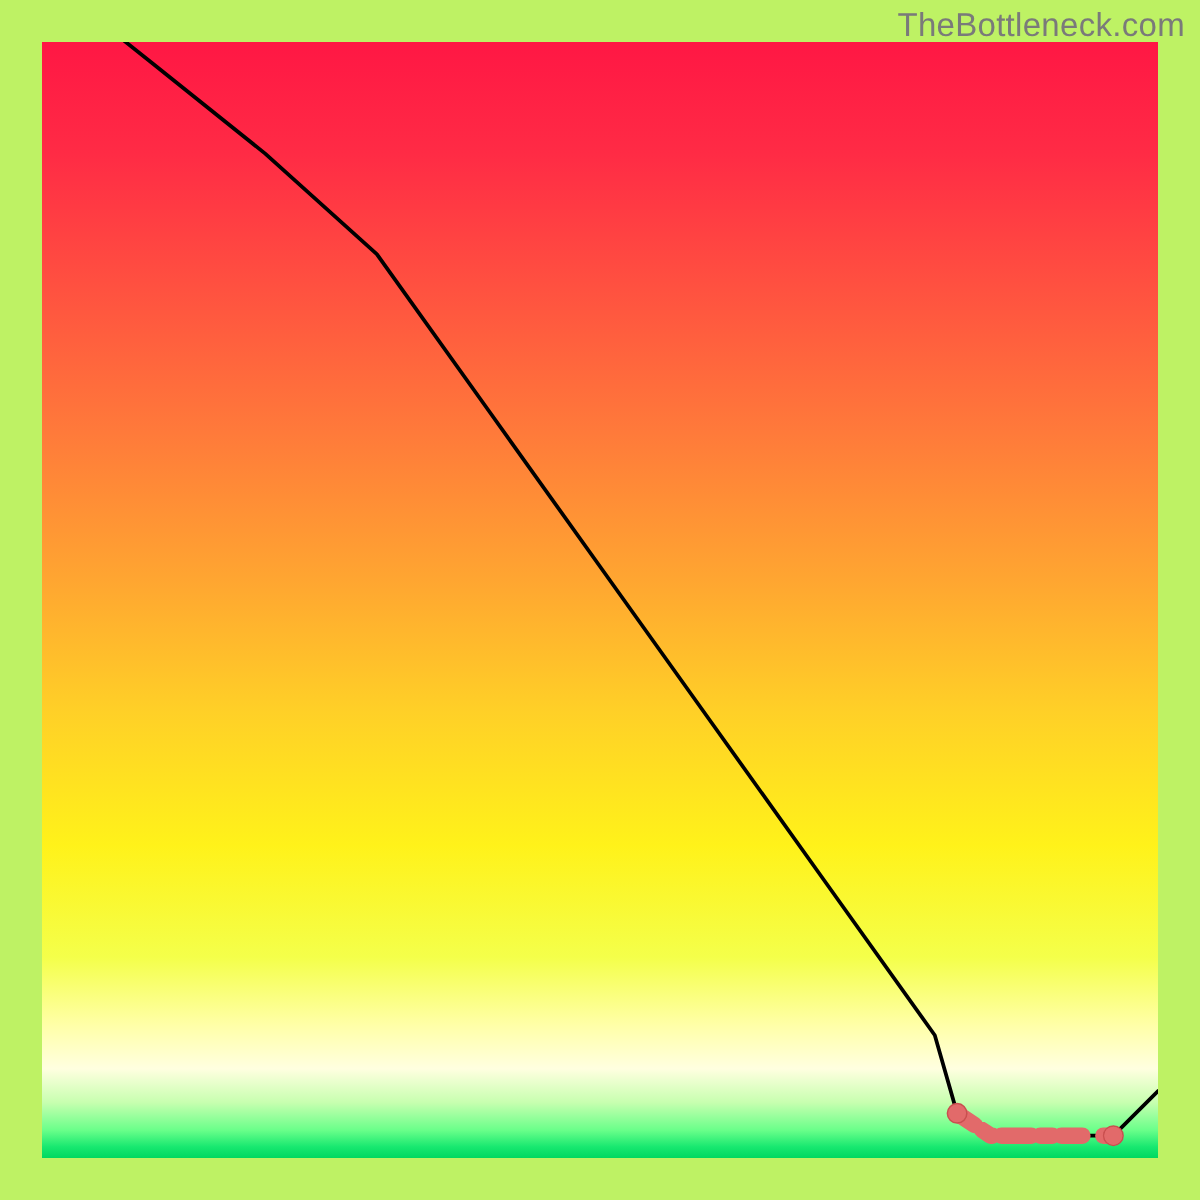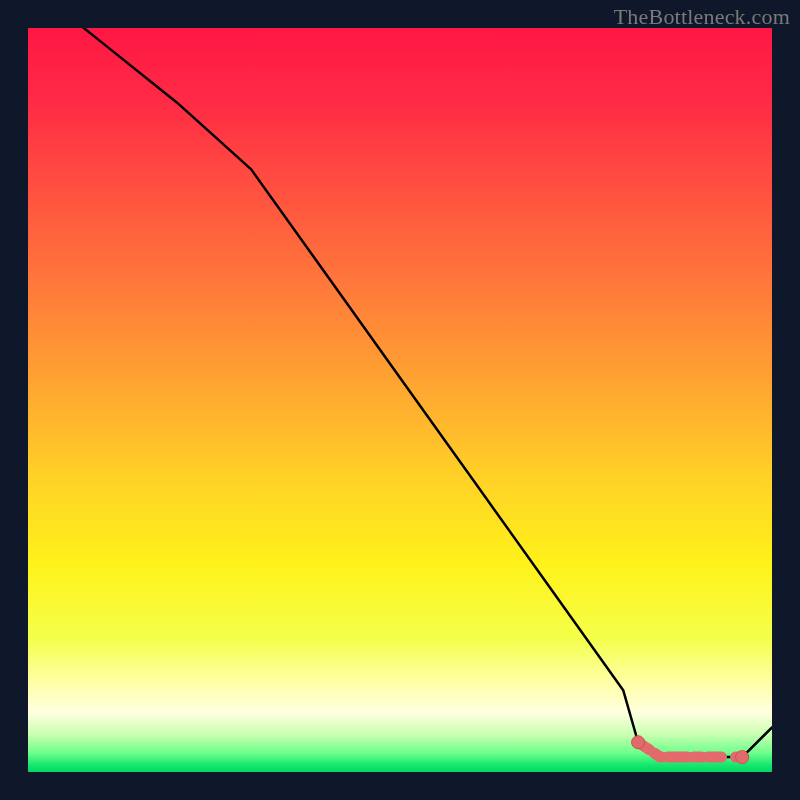--- a/index.html
+++ b/index.html
@@ -8,22 +8,21 @@
     width: 800px;
     height: 800px;
     background: #000;
     overflow: hidden;
     font-family: Arial, Helvetica, sans-serif;
   }
   .frame {
     position: relative;
     width: 800px;
     height: 800px;
-    background: #0f172a;
-    font-family: Liberation Serif, serif;
+    background: #bef264;
   }
   .plot-area {
     position: absolute;
     left: 28px;
     top: 28px;
     width: 744px;
     height: 744px;
     overflow: hidden;
   }
   .gradient-bg {

